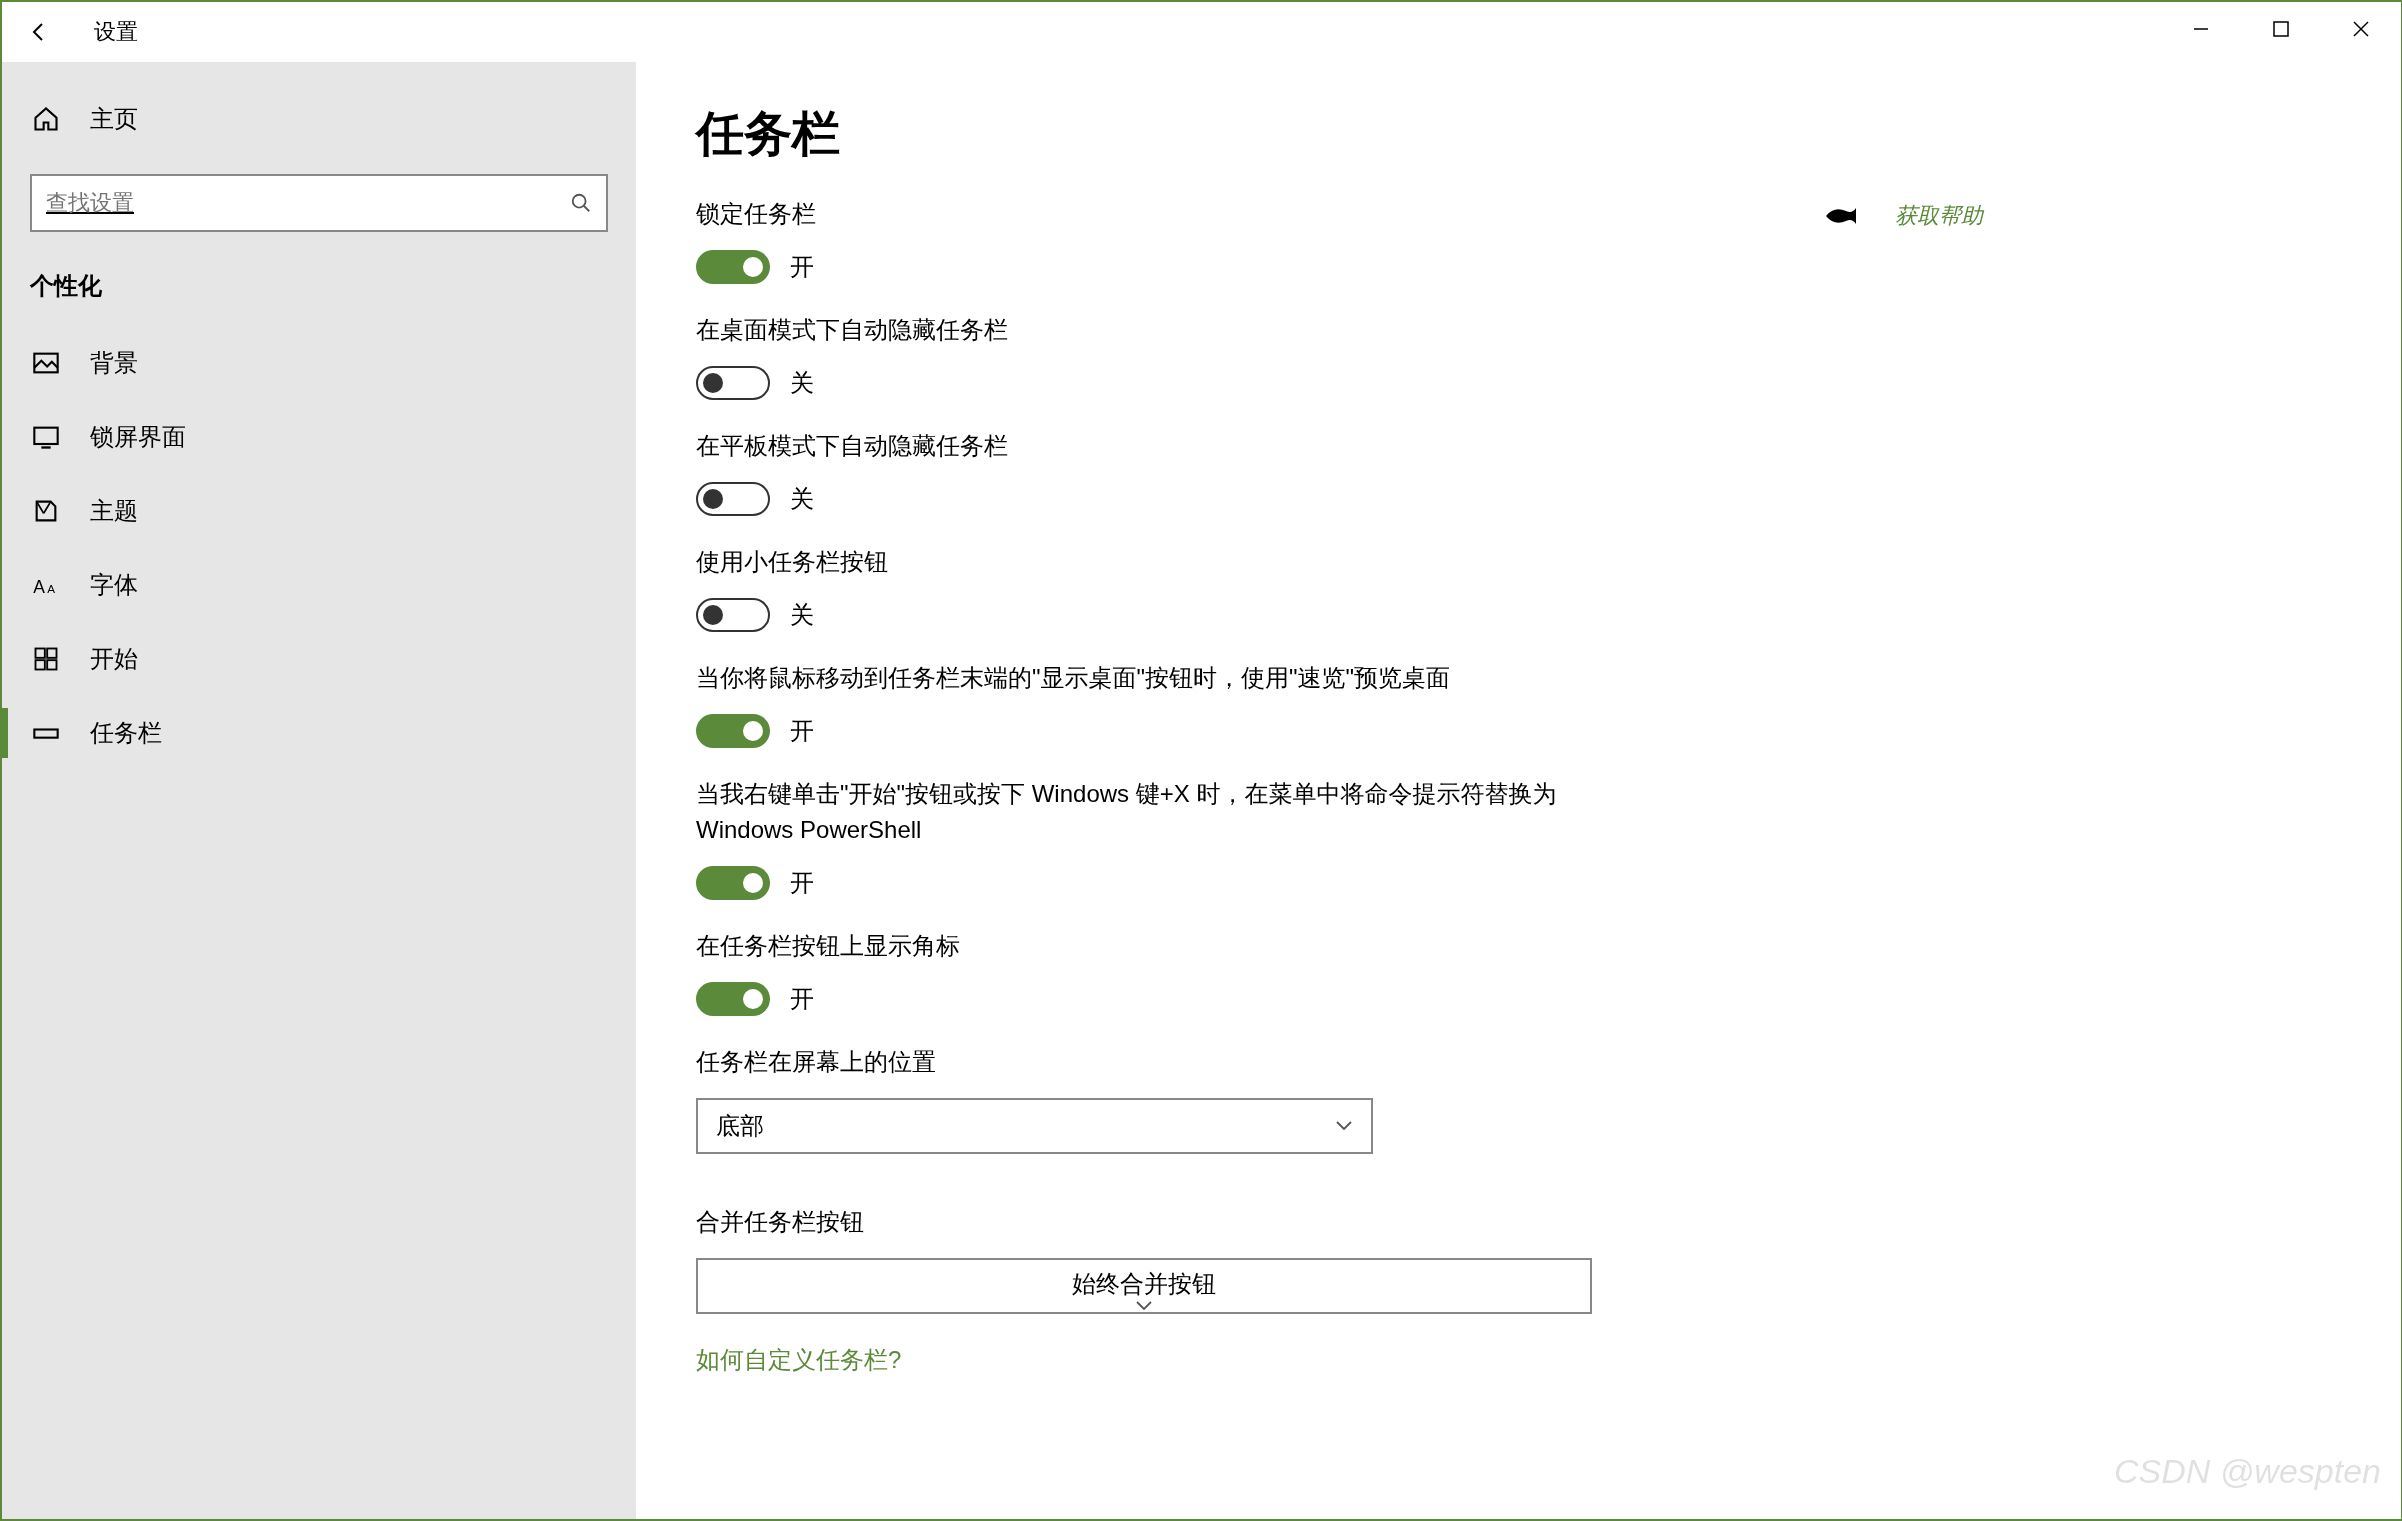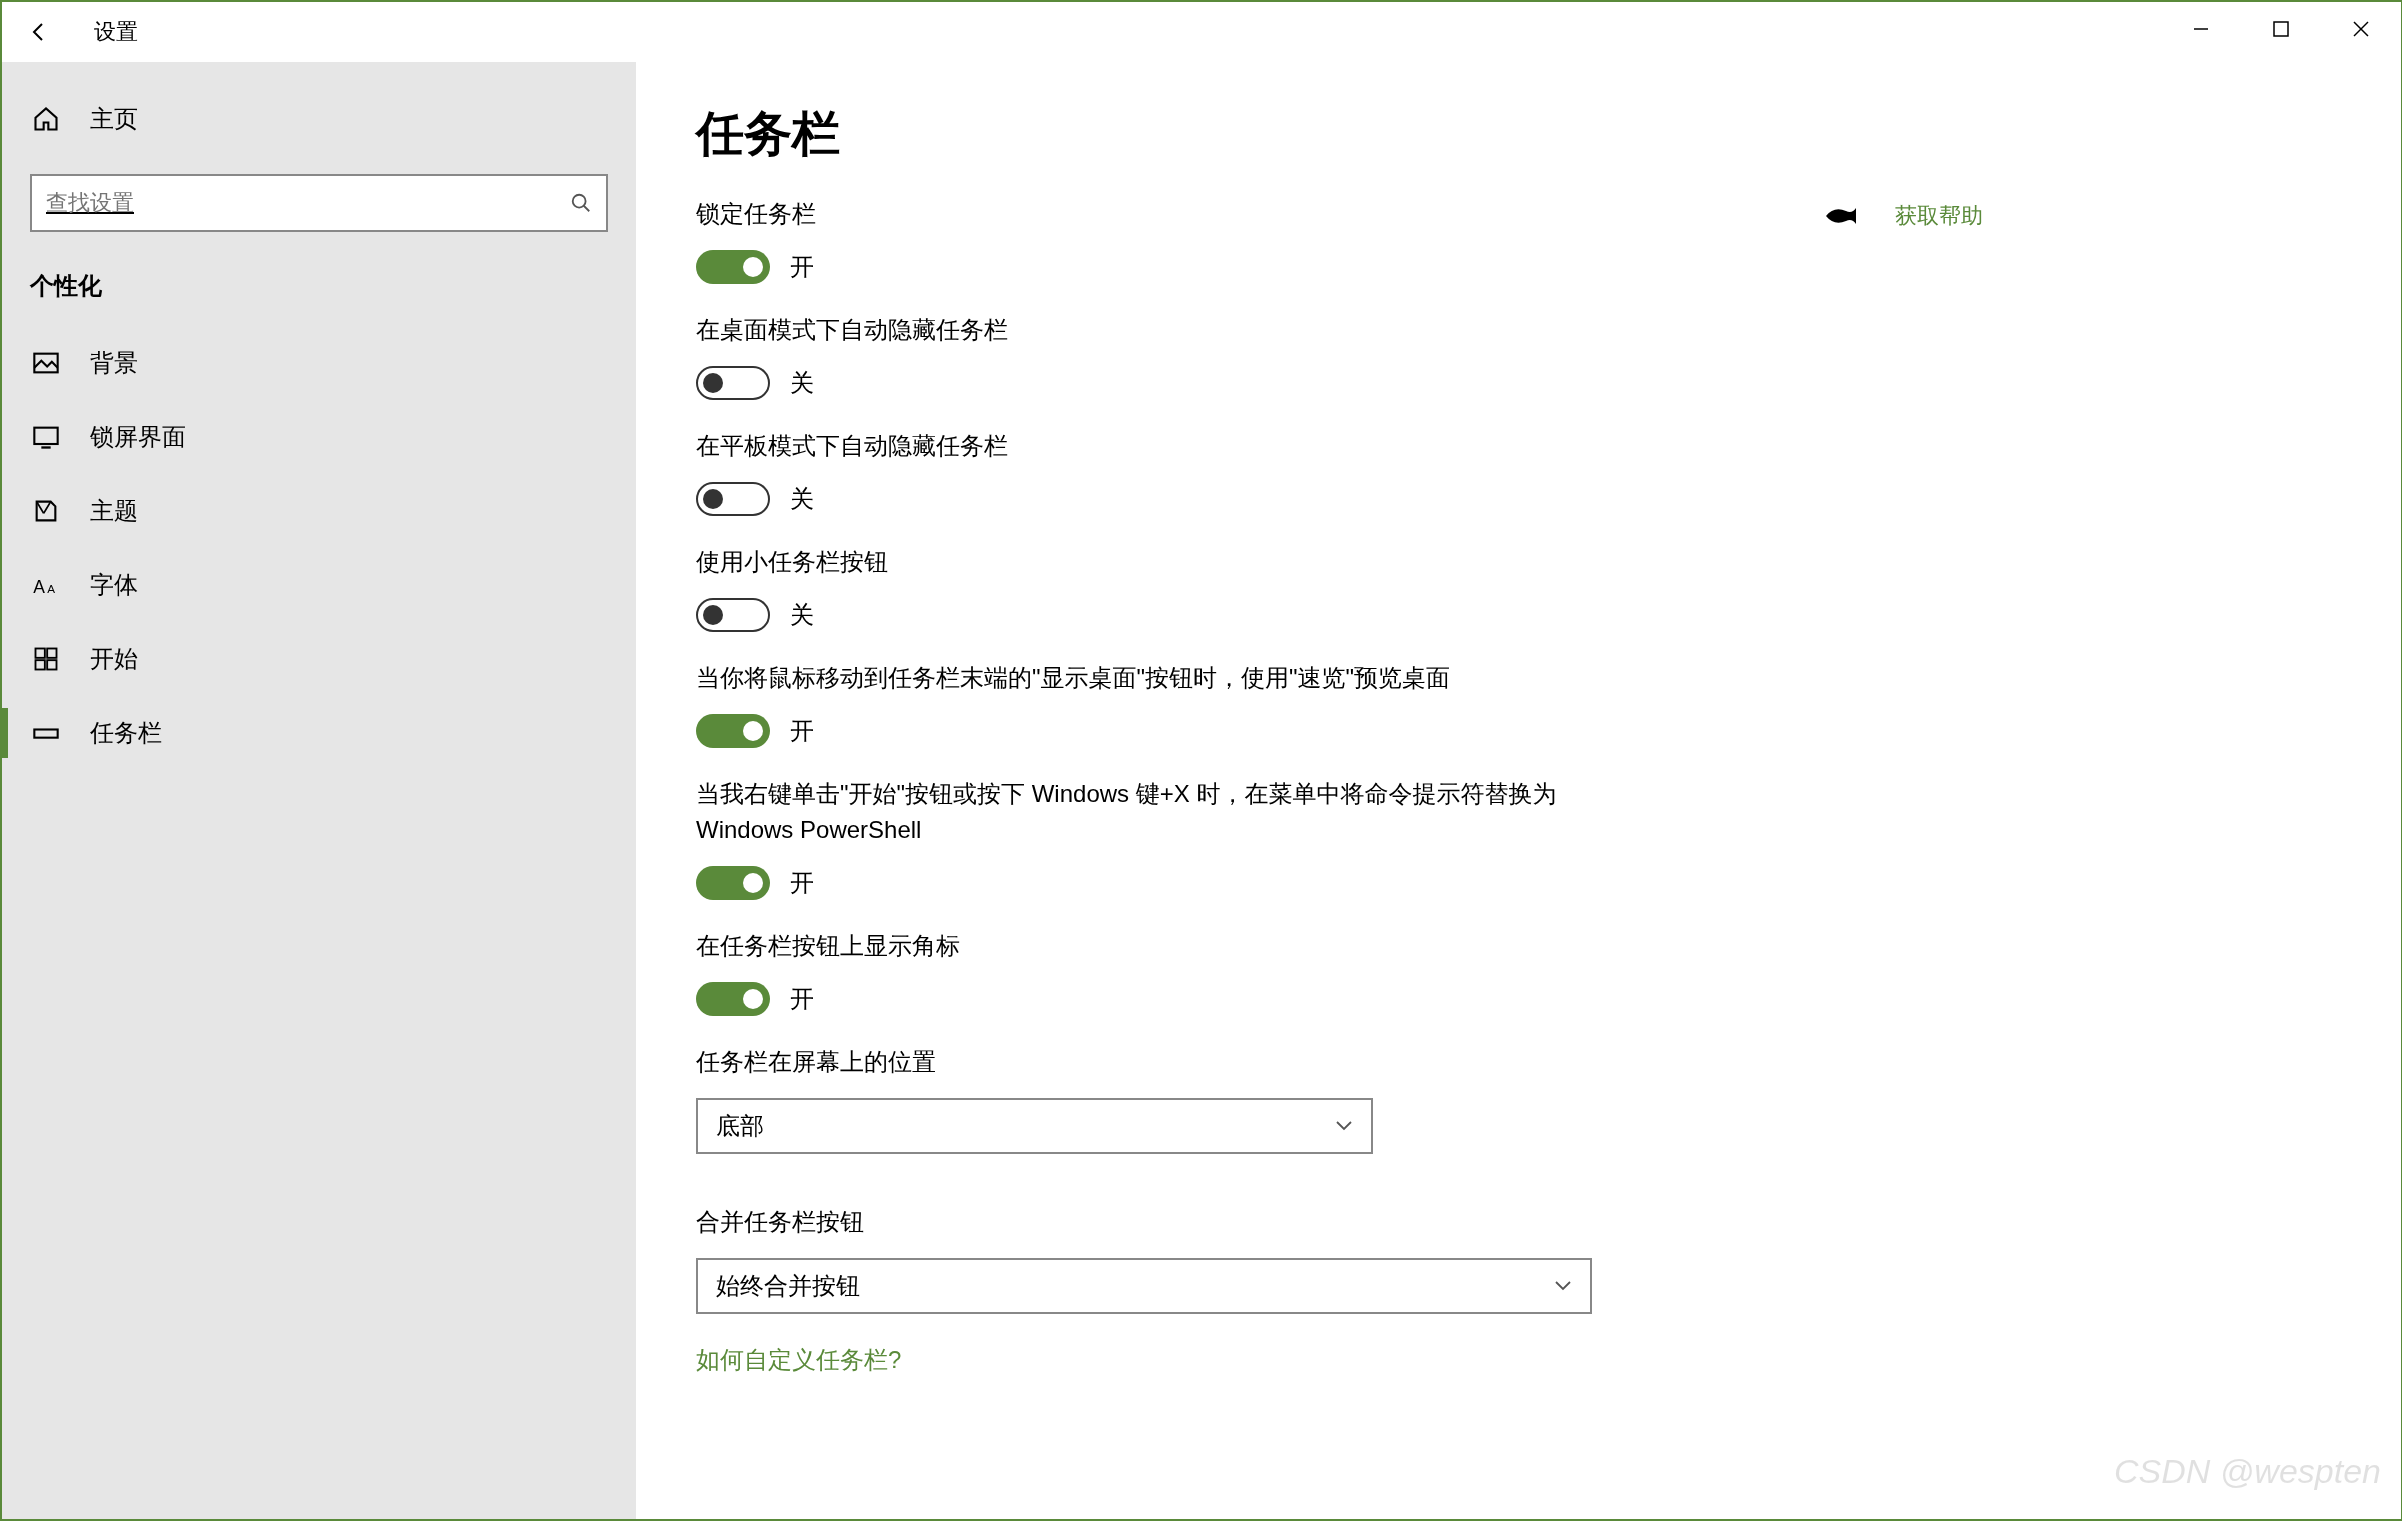--- a/index.html
+++ b/index.html
@@ -35,25 +35,25 @@
 .toggle.on { background: #5a8a3a; }
 .toggle.off { background: #fff; border: 2px solid #333; }
 .toggle .knob { width: 20px; height: 20px; border-radius: 50%; position: absolute; top: 50%; transform: translateY(-50%); }
 .toggle.on .knob { background: #fff; right: 7px; }
 .toggle.off .knob { background: #333; left: 5px; }
 .toggle-state { font-size: 24px; }
 
 .dropdown { width: 677px; height: 56px; border: 2px solid #888; display: flex; align-items: center; justify-content: space-between; padding: 8px 18px; cursor: pointer; font-size: 24px; margin-top: 0; }
 .dropdown .chev { font-size: 18px; color: #555; }
 
-.combine-dd { width: 896px; }
+.combine-dd { width: 896px; flex-direction: column; }
 
 .link { color: #5a8a3a; font-size: 24px; cursor: pointer; margin-top: 30px; }
 
-.help-badge { position: absolute; top: 139px; right: 418px; display: flex; align-items: center; gap: 37px; color: #5a8a3a; font-size: 22px; }
+.help-badge { position: absolute; top: 139px; right: 418px; display: flex; align-items: center; gap: 37px; color: #5a8a3a; font-size: 22px; font-style: italic; }
 .help-badge .fish { width: 34px; height: 20px; }
 
 .watermark { position: absolute; bottom: 28px; right: 20px; font-size: 34px; color: rgba(0,0,0,0.12); font-style: italic; }
 
 svg { display: block; }
 </style>
 </head>
 <body>
 
 <div class="titlebar">

